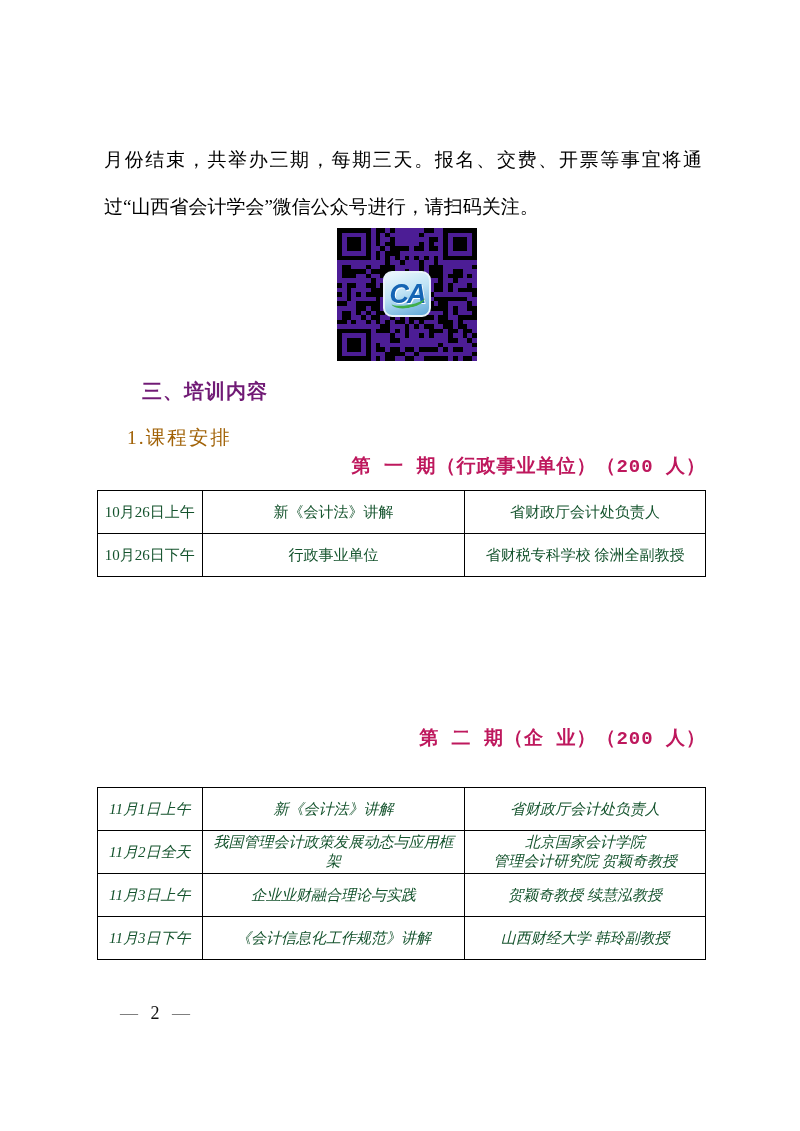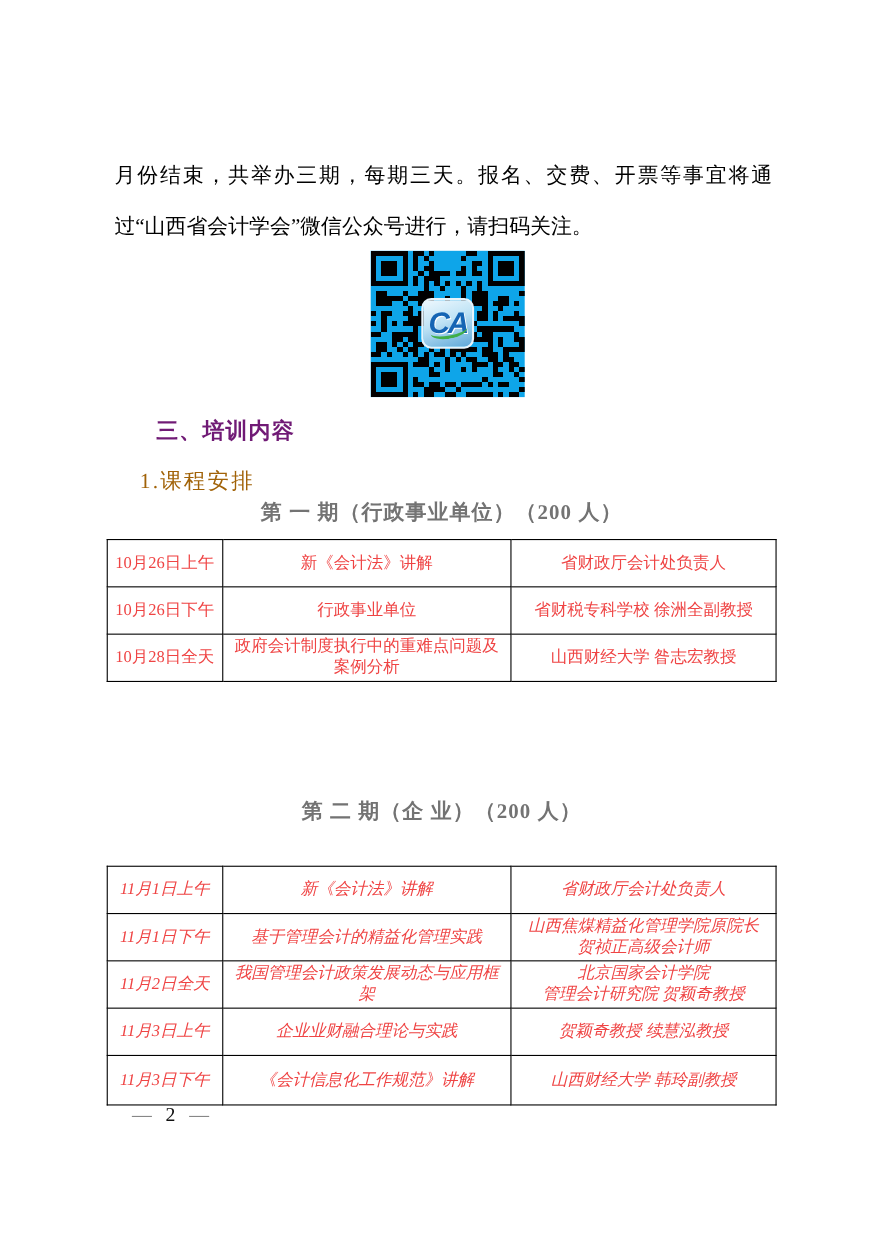--- a/index.html
+++ b/index.html
@@ -5,21 +5,21 @@
   html,body{margin:0;padding:0;background:#ffffff;}
   .page{
     position:relative;width:800px;height:1131px;background:#ffffff;
     font-family:"Liberation Serif","DejaVu Serif",serif;color:#000;overflow:hidden;
   }
   
   .para{position:absolute;left:104px;top:136px;width:598px;font-size:19px;color:#000000;}
   .para .line{height:47px;line-height:47px;}
   .para .line.justify{text-align:justify;text-align-last:justify;}
   
-  .qr-wrap{position:absolute;left:337px;top:228px;width:140px;height:133px;background:#0ea5e9;}
+  .qr-wrap{position:absolute;left:337px;top:228px;width:140px;height:133px;background:#4c1d95;}
   .qr-wrap svg{display:block;width:140px;height:133px;shape-rendering:crispEdges;}
   .qr-logo{
     position:absolute;left:46px;top:43px;width:48px;height:46px;border-radius:9px;
     background:linear-gradient(160deg,#eef8fe 0%,#bfe3f5 45%,#5ea7d8 100%);
     border:2px solid #e8f4fb;box-sizing:border-box;
     display:flex;align-items:center;justify-content:center;
   }
   .qr-logo .ca{
     font-family:"Liberation Sans","DejaVu Sans",sans-serif;
     font-style:italic;font-weight:bold;font-size:27px;color:#1565b4;
@@ -31,30 +31,30 @@
     transform:rotate(-10deg);
   }
   
   .h-section{
     position:absolute;left:142px;top:378px;
     font-family:"Liberation Sans","DejaVu Sans",sans-serif;
     font-weight:bold;font-size:20px;letter-spacing:1px;color:#701a75;
   }
   .h-sub{position:absolute;left:127px;top:424px;font-size:19.5px;letter-spacing:2px;color:#a16207;}
   .tbl-title{
-    position:absolute;left:97px;width:609px;text-align:center;
-    font-family:Liberation Serif, serif;
-    font-weight:bold;font-size:19px;letter-spacing:1px;color:#737373;
+    position:absolute;left:97px;width:609px;text-align:right;
+    font-family:Liberation Mono, monospace;
+    font-weight:bold;font-size:19px;letter-spacing:1px;color:#be185d;
   }
   #title-t1{top:453px;}
   #title-t2{top:725px;}
   
   table.sched{
     position:absolute;left:97px;width:609px;border-collapse:collapse;
-    table-layout:fixed;font-size:15px;color:#ef4444;
+    table-layout:fixed;font-size:15px;color:#14532d;
   }
   #table-1{top:490px;}
   #table-2{top:787px;font-style:italic;}
   table.sched td{
     border:1px solid #000;text-align:center;vertical-align:middle;
     padding:2px 4px;line-height:19px;white-space:pre-line;
   }
   #table-1 tr{height:43px;}
   #table-1 tr:nth-child(5){height:46px;}
   #table-2 tr{height:43px;}
@@ -451,48 +451,36 @@
         <tr>
       <td>10月26日上午</td>
       <td>新《会计法》讲解</td>
       <td>省财政厅会计处负责人</td>
     </tr>
     <tr>
       <td>10月26日下午</td>
       <td>行政事业单位</td>
       <td>省财税专科学校 徐洲全副教授</td>
     </tr>
-    <tr>
-      <td>10月28日全天</td>
-      <td>政府会计制度执行中的重难点问题及
-案例分析</td>
-      <td>山西财经大学 昝志宏教授</td>
-    </tr>
   </tbody>
     </table>
 
   <div class="tbl-title" id="title-t2">第 二 期（企 业）（200 人）</div>
 
   <table class="sched" id="table-2">
     <colgroup>
         <col style="width:17.2%">
         <col style="width:43.2%">
         <col style="width:39.6%">
       </colgroup>
     <tbody>
         <tr>
       <td>11月1日上午</td>
       <td>新《会计法》讲解</td>
       <td>省财政厅会计处负责人</td>
-    </tr>
-    <tr>
-      <td>11月1日下午</td>
-      <td>基于管理会计的精益化管理实践</td>
-      <td>山西焦煤精益化管理学院原院长
-贺祯正高级会计师</td>
     </tr>
     <tr>
       <td>11月2日全天</td>
       <td>我国管理会计政策发展动态与应用框架</td>
       <td>北京国家会计学院
 管理会计研究院 贺颖奇教授</td>
     </tr>
     <tr>
       <td>11月3日上午</td>
       <td>企业业财融合理论与实践</td>

